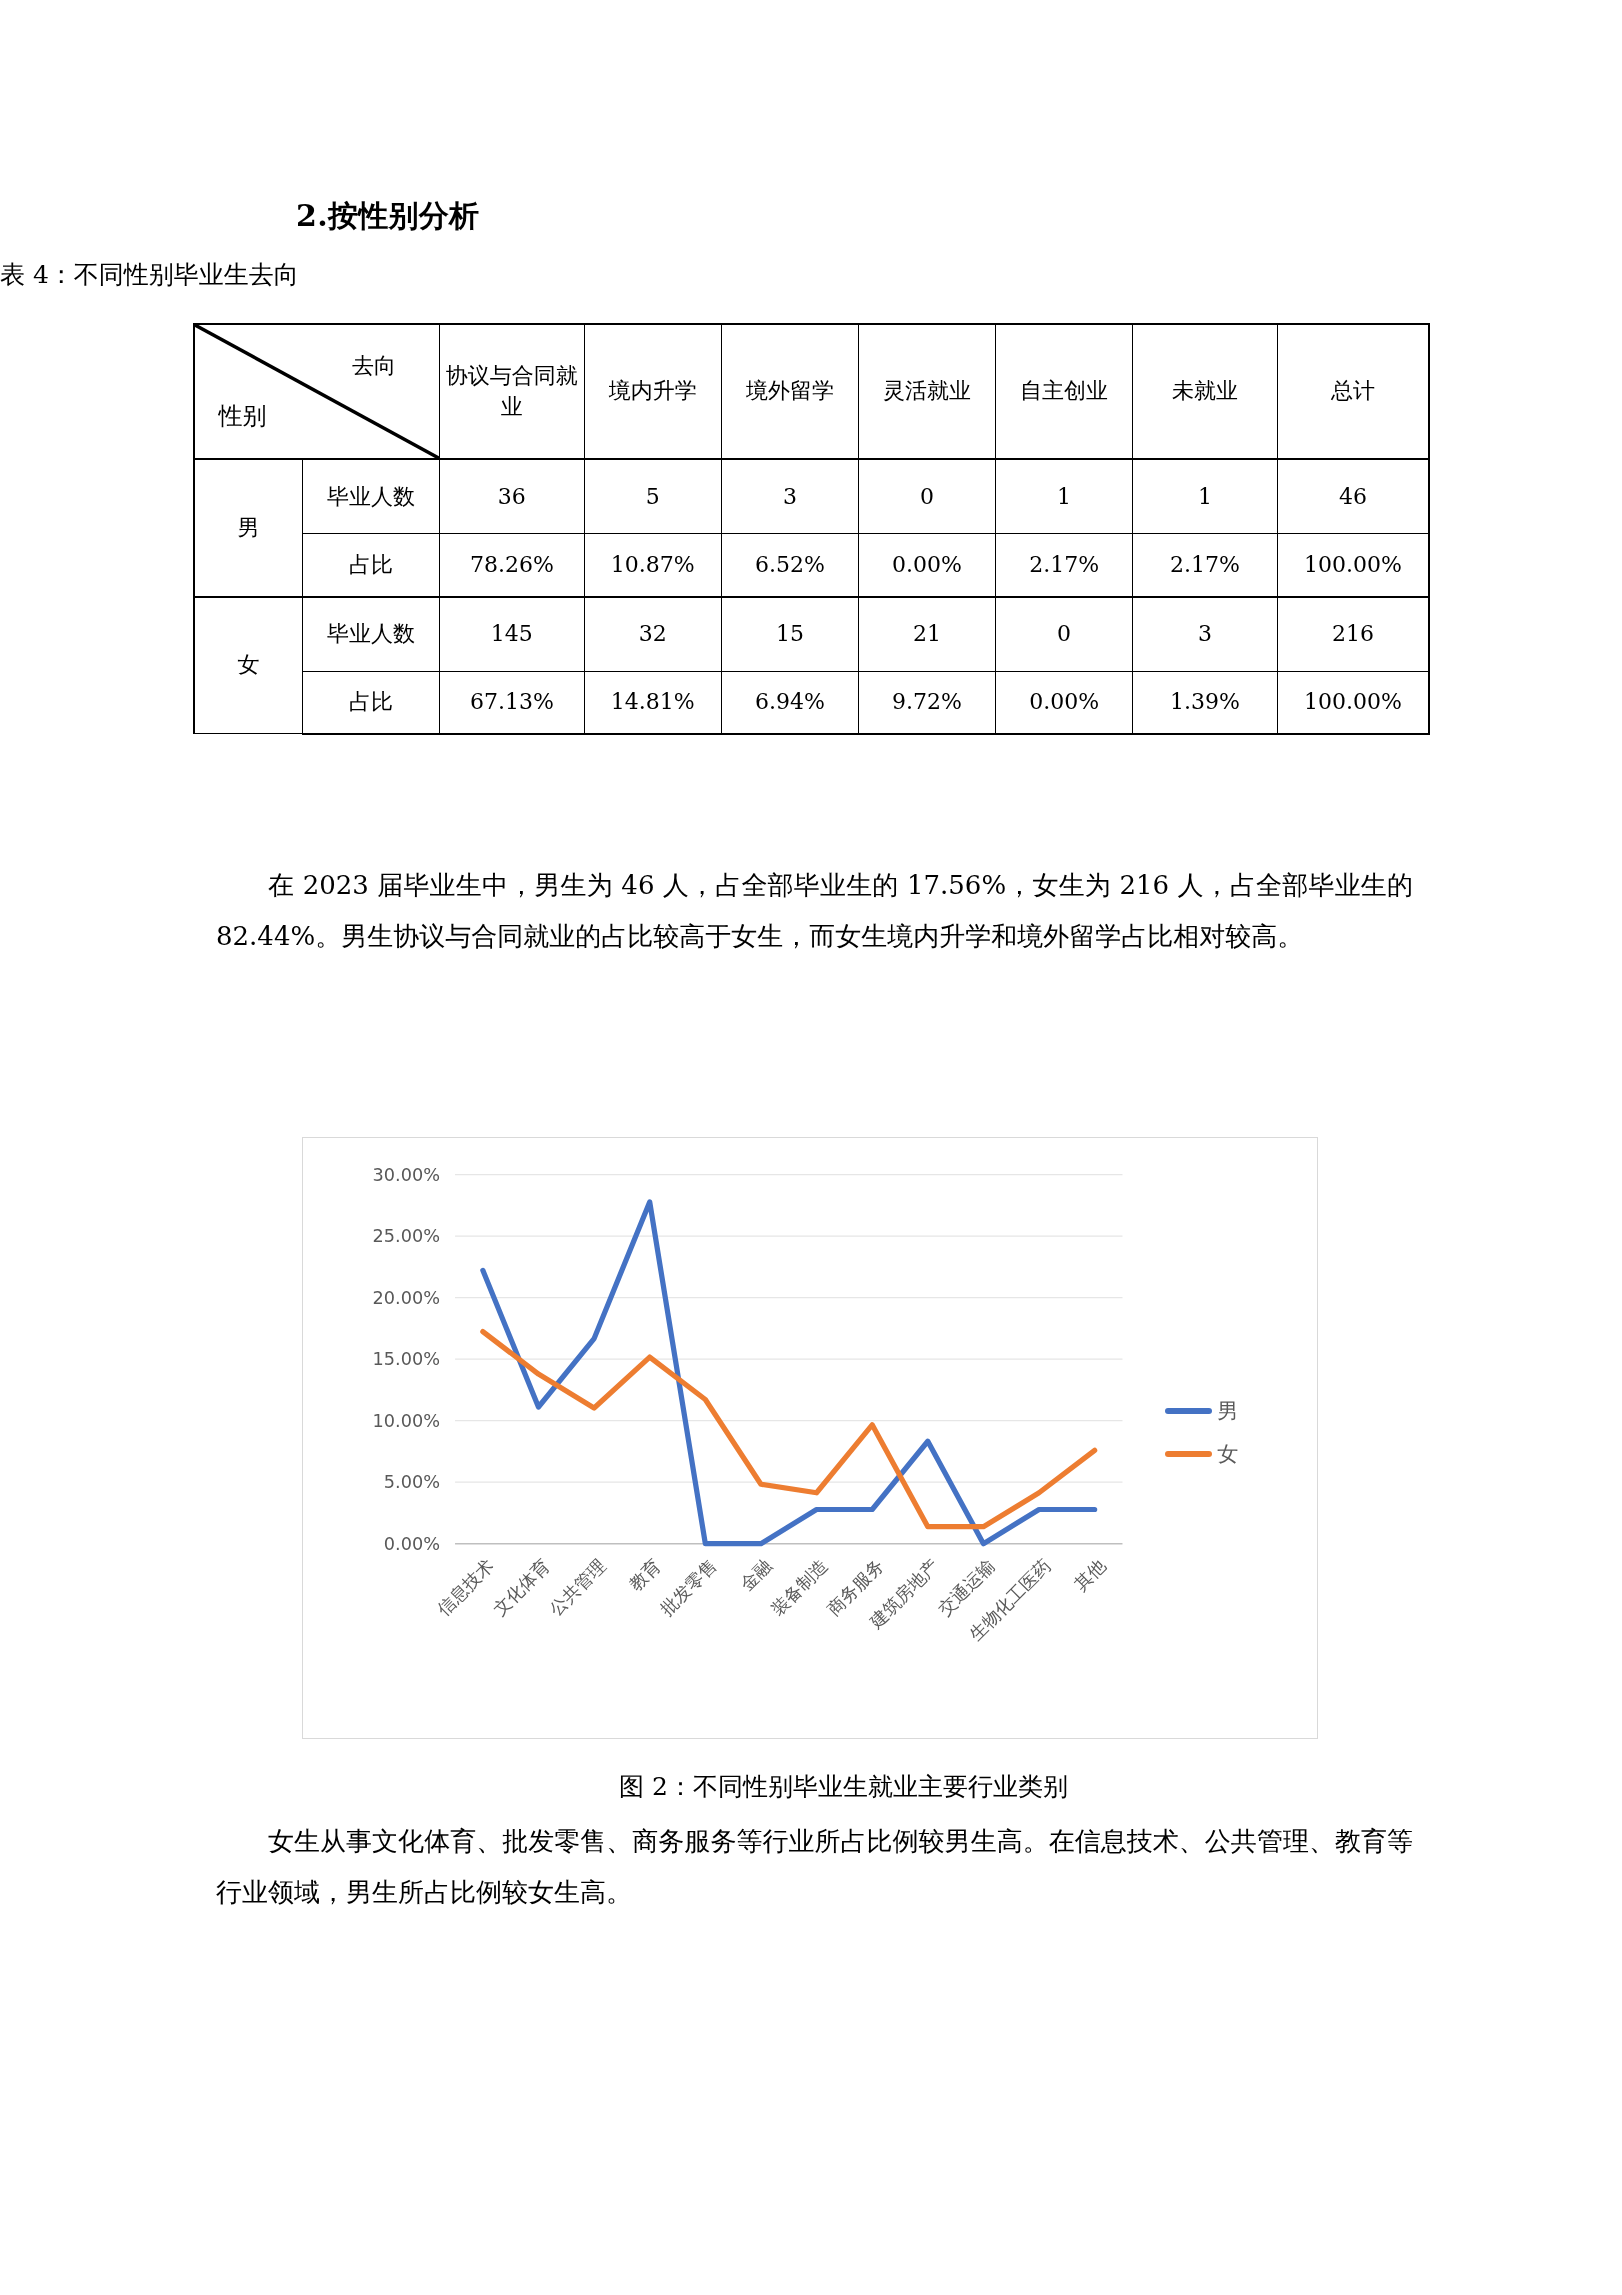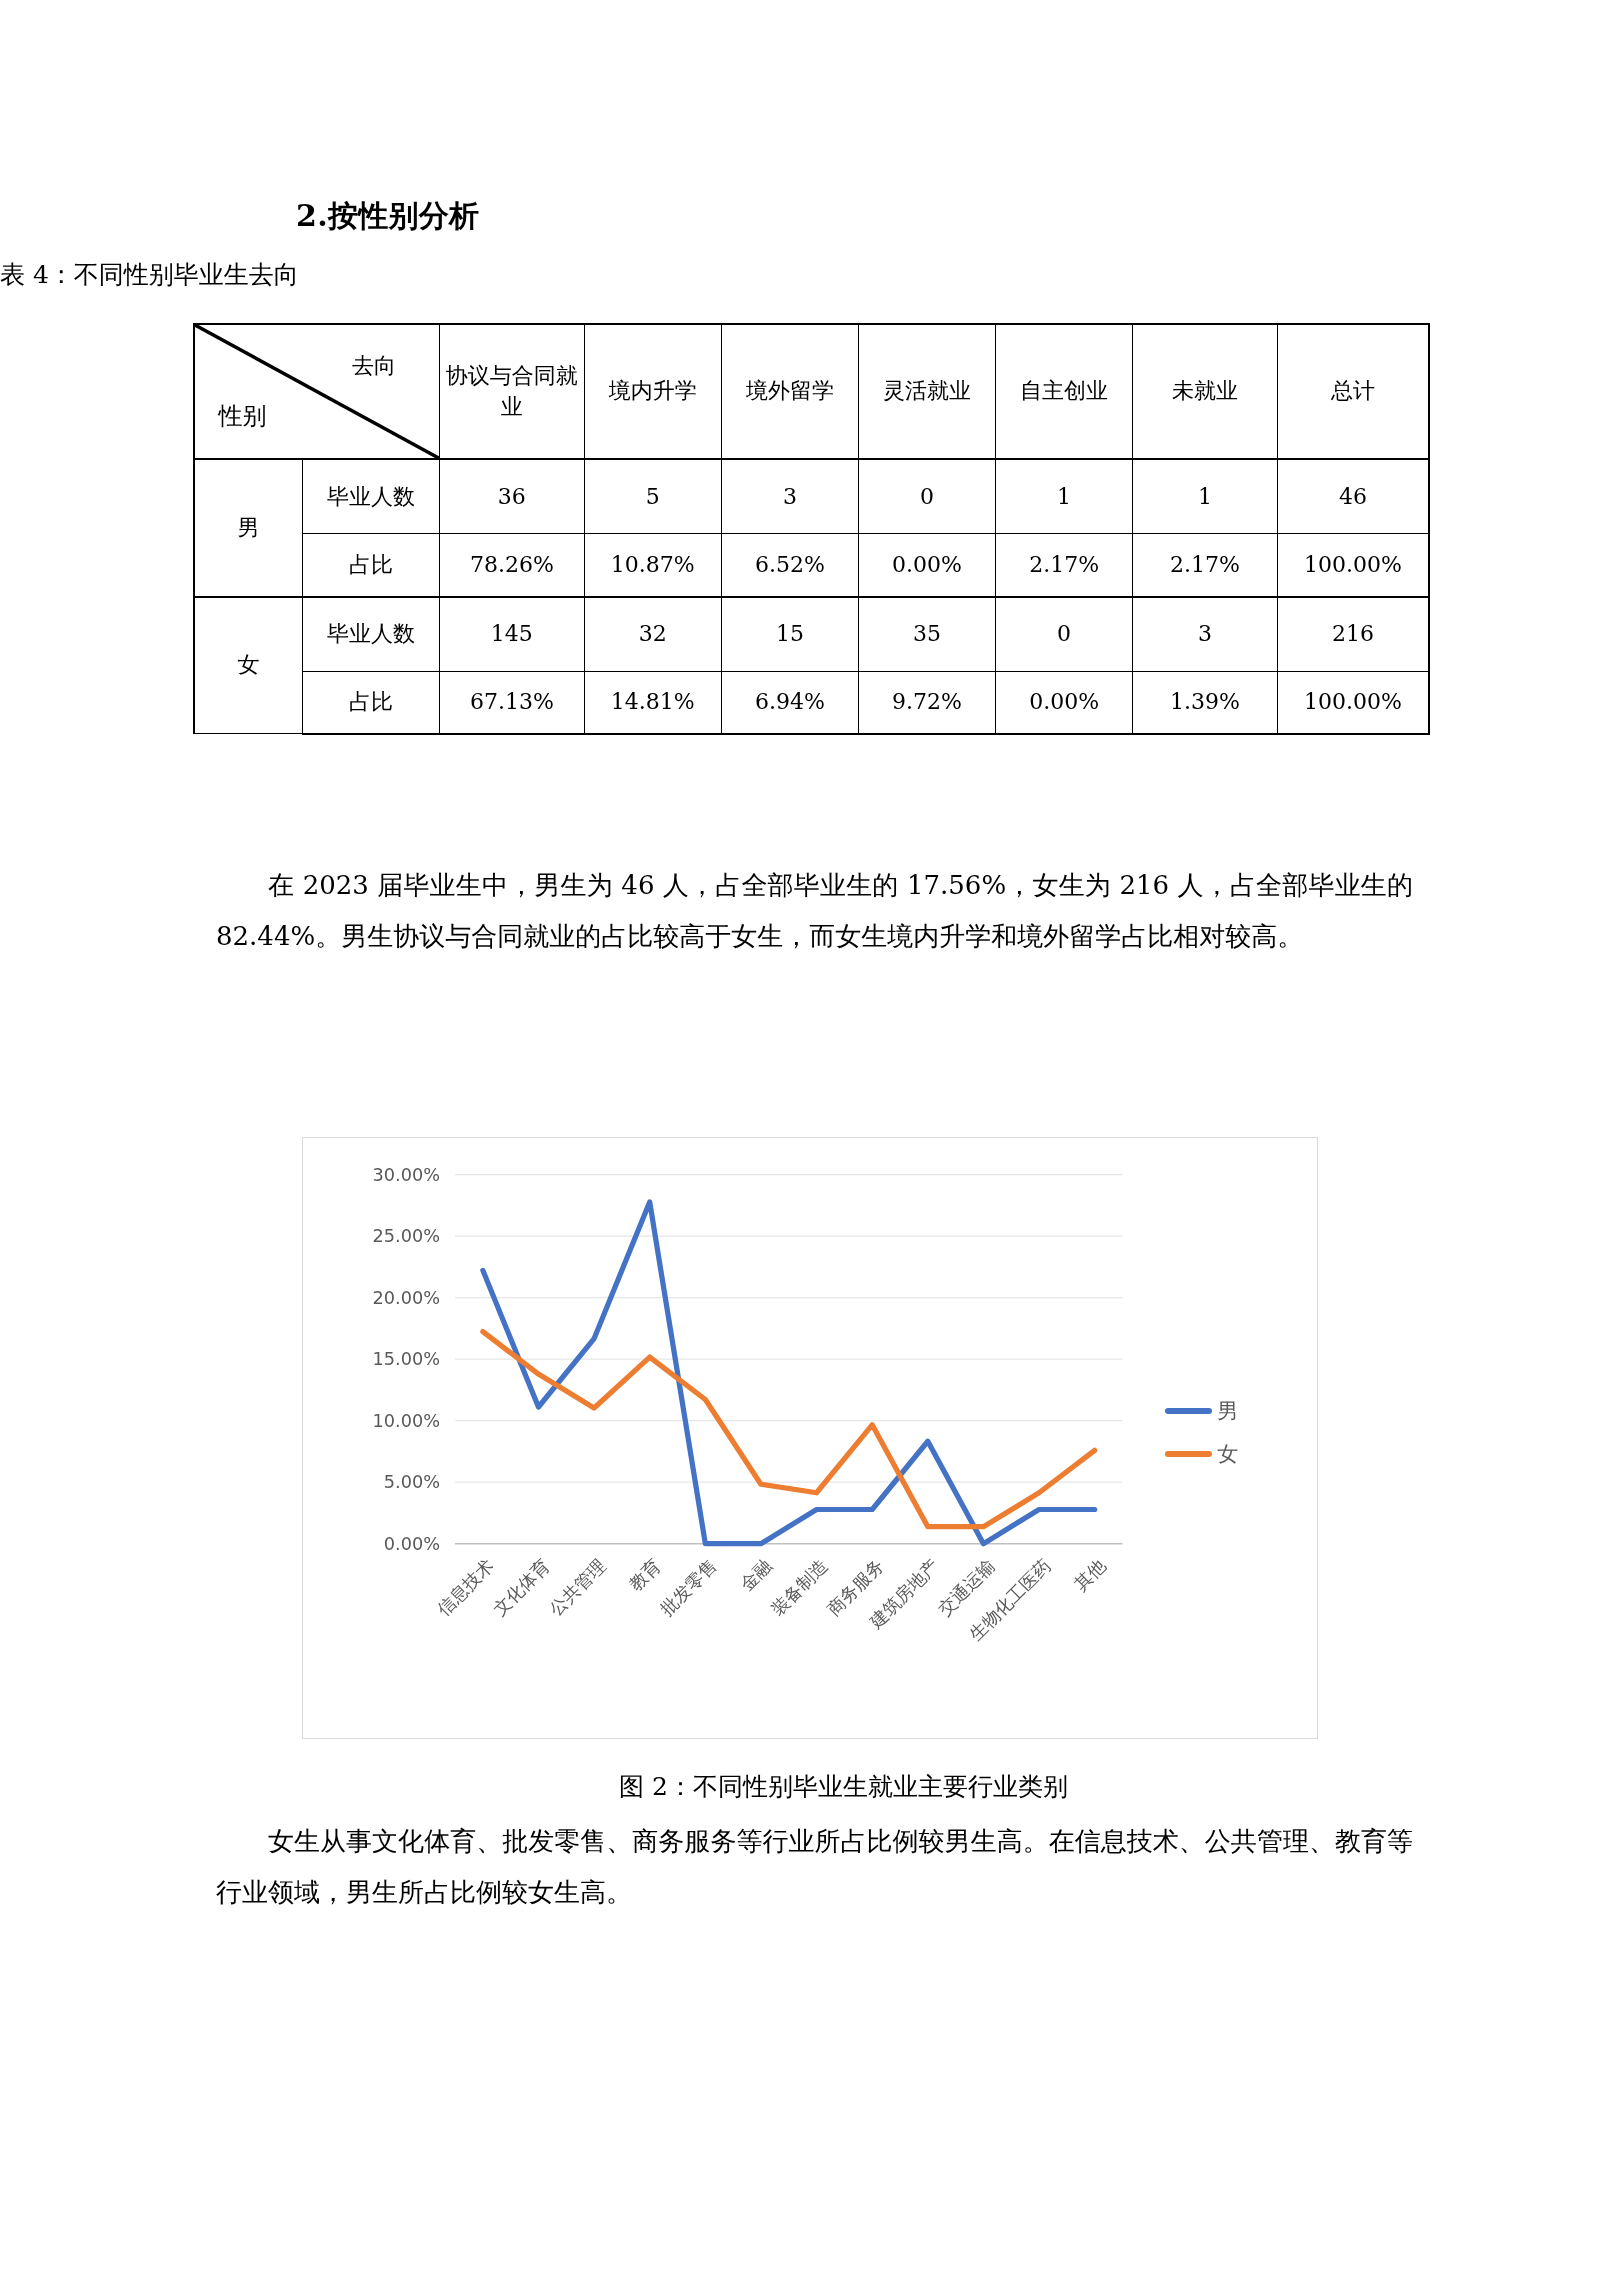--- a/index.html
+++ b/index.html
@@ -256,21 +256,21 @@
           <td class="num-cell">2.17%</td>
           <td class="num-cell outer-right">100.00%</td>
         </tr>
 
         <tr class="row-count">
           <td class="gender-cell outer-left thick-div-top" rowspan="2">女</td>
           <td class="sub-cell thick-div-top">毕业人数</td>
           <td class="num-cell thick-div-top">145</td>
           <td class="num-cell thick-div-top">32</td>
           <td class="num-cell thick-div-top">15</td>
-          <td class="num-cell thick-div-top">35</td>
+          <td class="num-cell thick-div-top">21</td>
           <td class="num-cell thick-div-top">0</td>
           <td class="num-cell thick-div-top">3</td>
           <td class="num-cell thick-div-top outer-right">216</td>
         </tr>
         <tr class="row-pct">
           <td class="sub-cell outer-bottom">占比</td>
           <td class="num-cell outer-bottom">67.13%</td>
           <td class="num-cell outer-bottom">14.81%</td>
           <td class="num-cell outer-bottom">6.94%</td>
           <td class="num-cell outer-bottom">9.72%</td>

